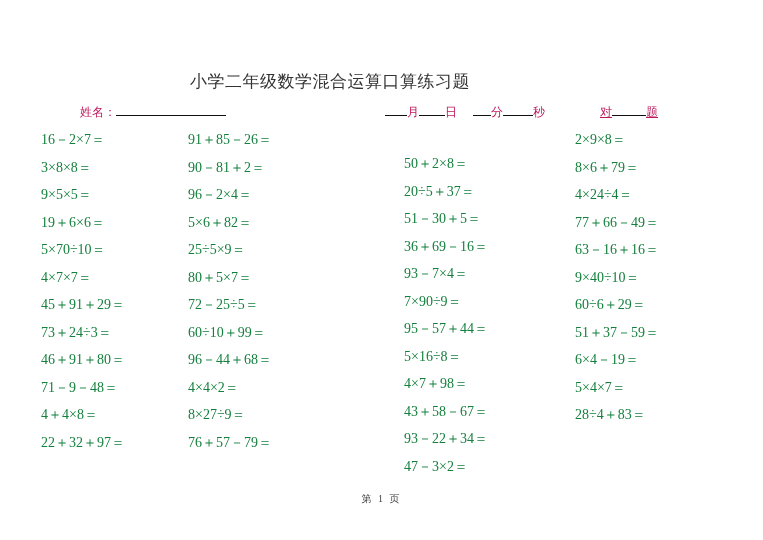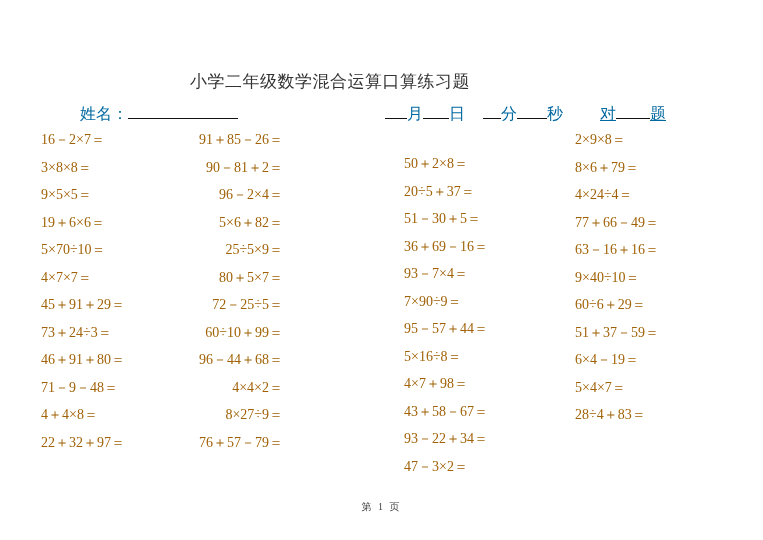--- a/index.html
+++ b/index.html
@@ -1,24 +1,24 @@
 <!DOCTYPE html>
 <html><head>
 <meta charset="utf-8">
 <style>
   html, body { margin:0; padding:0; background:#ffffff; }
   body { width:763px; height:540px; position:relative; overflow:hidden;
          font-family:"Liberation Serif","DejaVu Serif",serif; color:#222; }
   .title { position:absolute; top:70px; left:0; width:660px; text-align:center;
            font-size:17px; letter-spacing:0.5px; color:#333; }
-  .info { position:absolute; top:104px; font-size:16px; color:#0369a1; white-space:nowrap; }
+  .info { position:absolute; top:104px; font-size:12px; color:#be185d; white-space:nowrap; }
   .line { display:inline-block; border-bottom:1.5px solid #111; height:10px; vertical-align:baseline; }
   .col { position:absolute; top:132px; }
-  .item { height:27.5px; line-height:16px; font-size:14px; color:#a16207; white-space:nowrap; }
-  .footer { position:absolute; top:492px; left:0; width:763px; text-align:center; font-size:10px; color:#444; letter-spacing:2px;margin-top:8px;}
+  .item { height:27.5px; line-height:16px; font-size:14px; color:#15803d; white-space:nowrap; }
+  .footer { position:absolute; top:492px; left:0; width:763px; text-align:center; font-size:10px; color:#444; letter-spacing:2px;}
 </style>
 </head>
 <body>
 
 <div class="title">小学二年级数学混合运算口算练习题</div>
 
 <div class="info" style="left:80px;">
   <span>姓名：</span><span class="line" style="width:110px;"></span>
 </div>
 
@@ -39,21 +39,21 @@
     <div class="item">19＋6×6＝</div>
     <div class="item">5×70÷10＝</div>
     <div class="item">4×7×7＝</div>
     <div class="item">45＋91＋29＝</div>
     <div class="item">73＋24÷3＝</div>
     <div class="item">46＋91＋80＝</div>
     <div class="item">71－9－48＝</div>
     <div class="item">4＋4×8＝</div>
     <div class="item">22＋32＋97＝</div>
   </div>
-<div class="col" style="left:199px;text-align:right;" id="col1">
+<div class="col" style="left:188px;" id="col1">
     <div class="item">91＋85－26＝</div>
     <div class="item">90－81＋2＝</div>
     <div class="item">96－2×4＝</div>
     <div class="item">5×6＋82＝</div>
     <div class="item">25÷5×9＝</div>
     <div class="item">80＋5×7＝</div>
     <div class="item">72－25÷5＝</div>
     <div class="item">60÷10＋99＝</div>
     <div class="item">96－44＋68＝</div>
     <div class="item">4×4×2＝</div>

